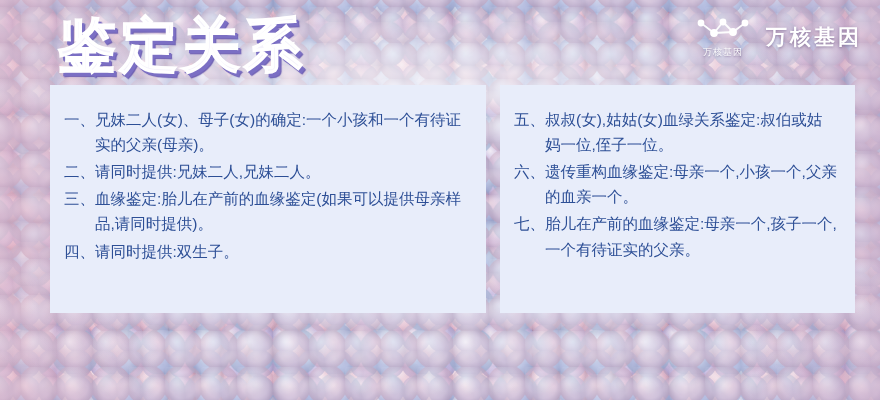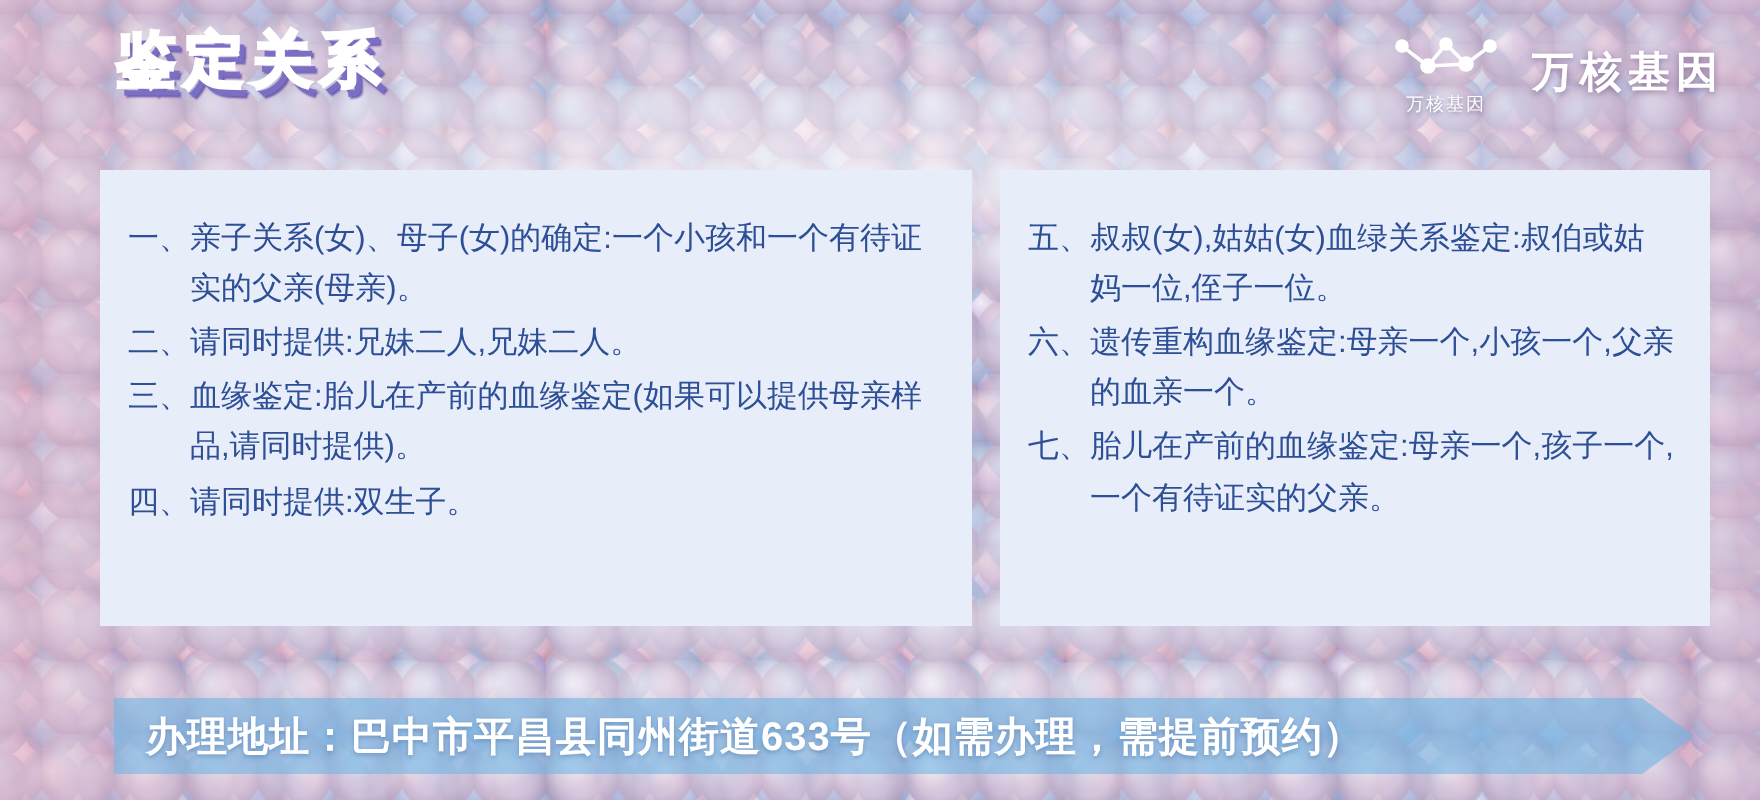--- a/index.html
+++ b/index.html
@@ -70,21 +70,21 @@
     background:
       radial-gradient(ellipse 70% 26% at 46% 22%, rgba(255,255,255,0.62) 0%, rgba(255,255,255,0) 70%),
       radial-gradient(ellipse 90% 30% at 50% 78%, rgba(255,255,255,0.18) 0%, rgba(255,255,255,0) 72%),
       linear-gradient(90deg, rgba(226,175,195,0.40) 0%, rgba(226,175,195,0) 18%),
       linear-gradient(270deg, rgba(205,165,195,0.34) 0%, rgba(205,165,195,0) 16%);
   }
 
   
   .title {
     position:absolute; left:58px; top:16px;
-    font-size:30px; font-weight:700; letter-spacing:4px;
+    font-size:58px; font-weight:700; letter-spacing:4px;
     line-height:1;
     color:#f4f2fb;
     -webkit-text-stroke:1.5px #ffffff;
     text-shadow:
       3px 4px 0 #7b6fc4,
       4px 5px 1px rgba(92,76,170,.85),
       0 0 10px rgba(255,255,255,.35);
     white-space:nowrap;
   }
 
@@ -201,21 +201,21 @@
     <div class="brand-text">
       <span class="brand-cn">万核基因</span>
     </div>
   </div>
 
   <div class="panels">
 
     <div class="panel panel-left">
       <div class="item">
         <span class="item-num">一、</span>
-        <span class="item-text">亲子关系(女)、母子(女)的确定:一个小孩和一个有待证实的父亲(母亲)。</span>
+        <span class="item-text">兄妹二人(女)、母子(女)的确定:一个小孩和一个有待证实的父亲(母亲)。</span>
       </div>
       <div class="item">
         <span class="item-num">二、</span>
         <span class="item-text">请同时提供:兄妹二人,兄妹二人。</span>
       </div>
       <div class="item">
         <span class="item-num">三、</span>
         <span class="item-text">血缘鉴定:胎儿在产前的血缘鉴定(如果可以提供母亲样品,请同时提供)。</span>
       </div>
       <div class="item">
@@ -234,18 +234,14 @@
         <span class="item-text">遗传重构血缘鉴定:母亲一个,小孩一个,父亲的血亲一个。</span>
       </div>
       <div class="item">
         <span class="item-num">七、</span>
         <span class="item-text">胎儿在产前的血缘鉴定:母亲一个,孩子一个,一个有待证实的父亲。</span>
       </div>
     </div>
 
   </div>
 
-  <div class="banner">
-    <div class="banner-shape"></div>
-    <div class="banner-text">办理地址：巴中市平昌县同州街道633号（如需办理，需提前预约）</div>
-  </div>
 
 </div>
 
 </body></html>

